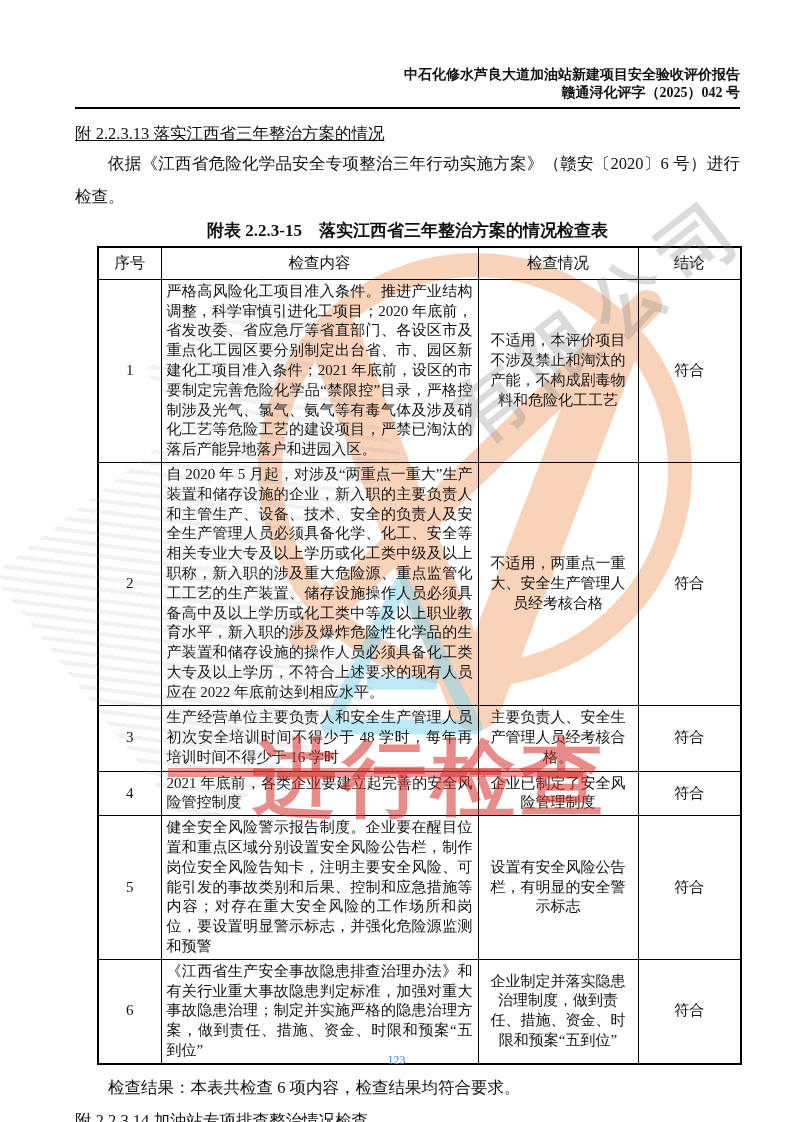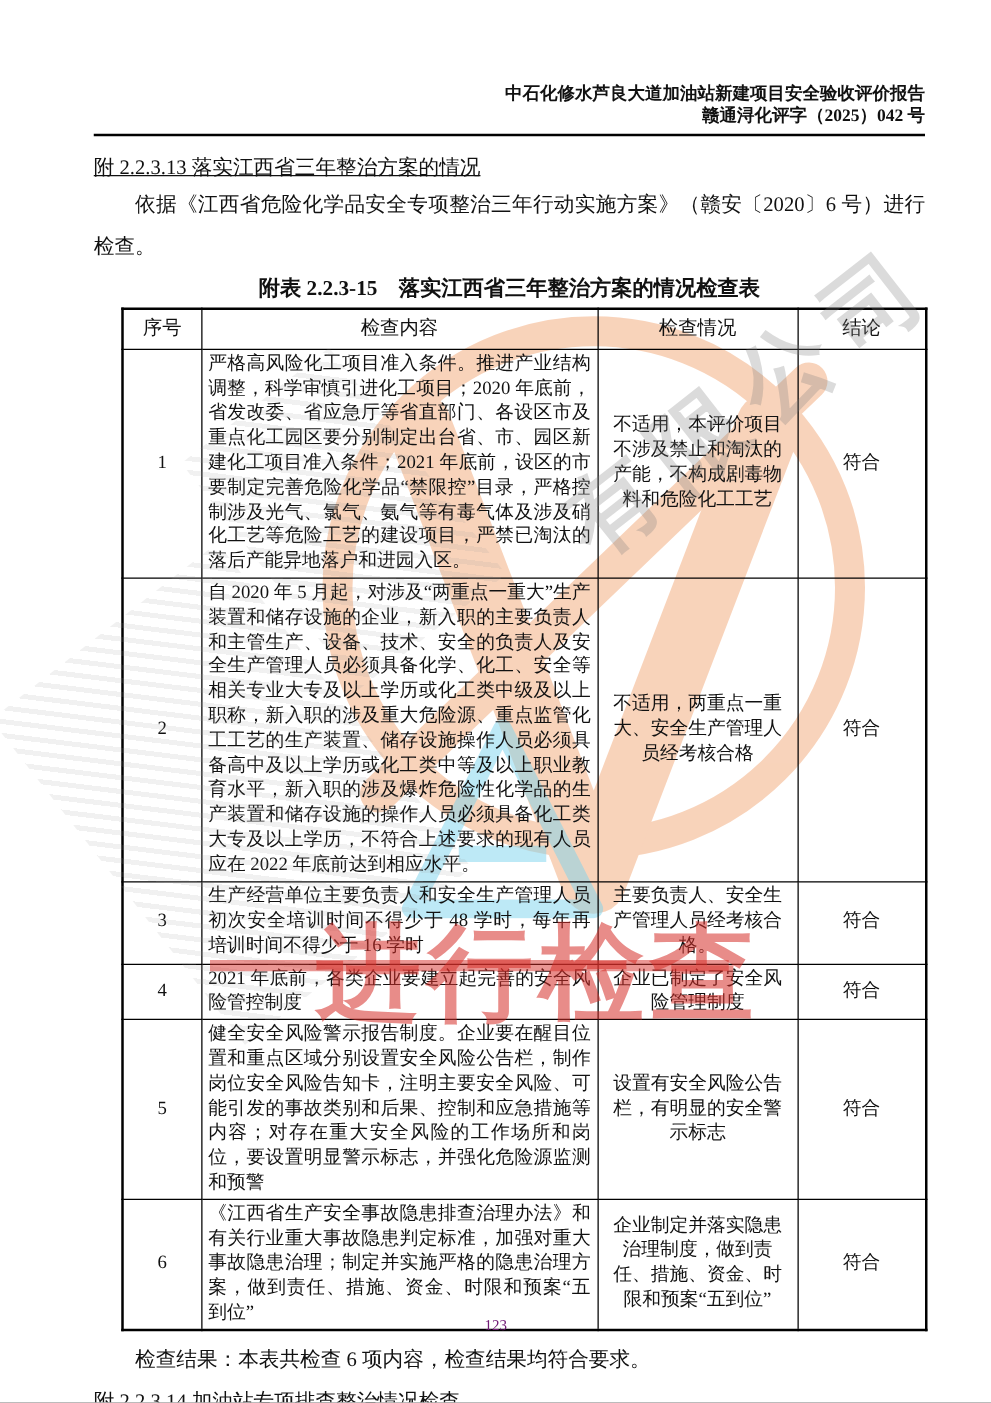--- a/index.html
+++ b/index.html
@@ -29,21 +29,21 @@
   table.check-table th { font-weight:normal; text-align:center; height:32px; font-size:15.5px; }
   col.c-no { width:63px; } col.c-content { width:317px; }
   col.c-status { width:160px; } col.c-conclusion { width:103px; }
   td.no, td.conclusion { text-align:center; }
   td.content { text-align:justify; }
   td.status { text-align:center; }
   tr.r1 { height:156px; } tr.r2 { height:225px; } tr.r3 { height:66px; }
   tr.r4 { height:42px; } tr.r5 { height:124px; } tr.r6 { height:82px; }
   .result { margin-top:6px; }
   .page-num { position:absolute; z-index:1; left:0; right:0; top:1053px;
-              text-align:center; font-size:12px; color:#701a75; }
+              text-align:center; font-size:12px; color:#3b82f6; }
   
   .wm { position:absolute; pointer-events:none; }
   .wm-logo { left:225px; top:245px; z-index:0; opacity:0.5; }
   .wm-a    { left:315px; top:575px; z-index:0; opacity:0.5; }
   .wm-gray { left:430px; top:390px; z-index:2; font-size:74px; font-weight:bold;
              letter-spacing:14px; color:rgba(125,125,125,0.28);
              transform:rotate(-38deg); transform-origin:left top; white-space:nowrap; }
   .wm-hatch {
     z-index:2; transform:rotate(-38deg); opacity:0.14;
     background:repeating-linear-gradient(45deg, #9a9a9a 0 4px, transparent 4px 11px);

